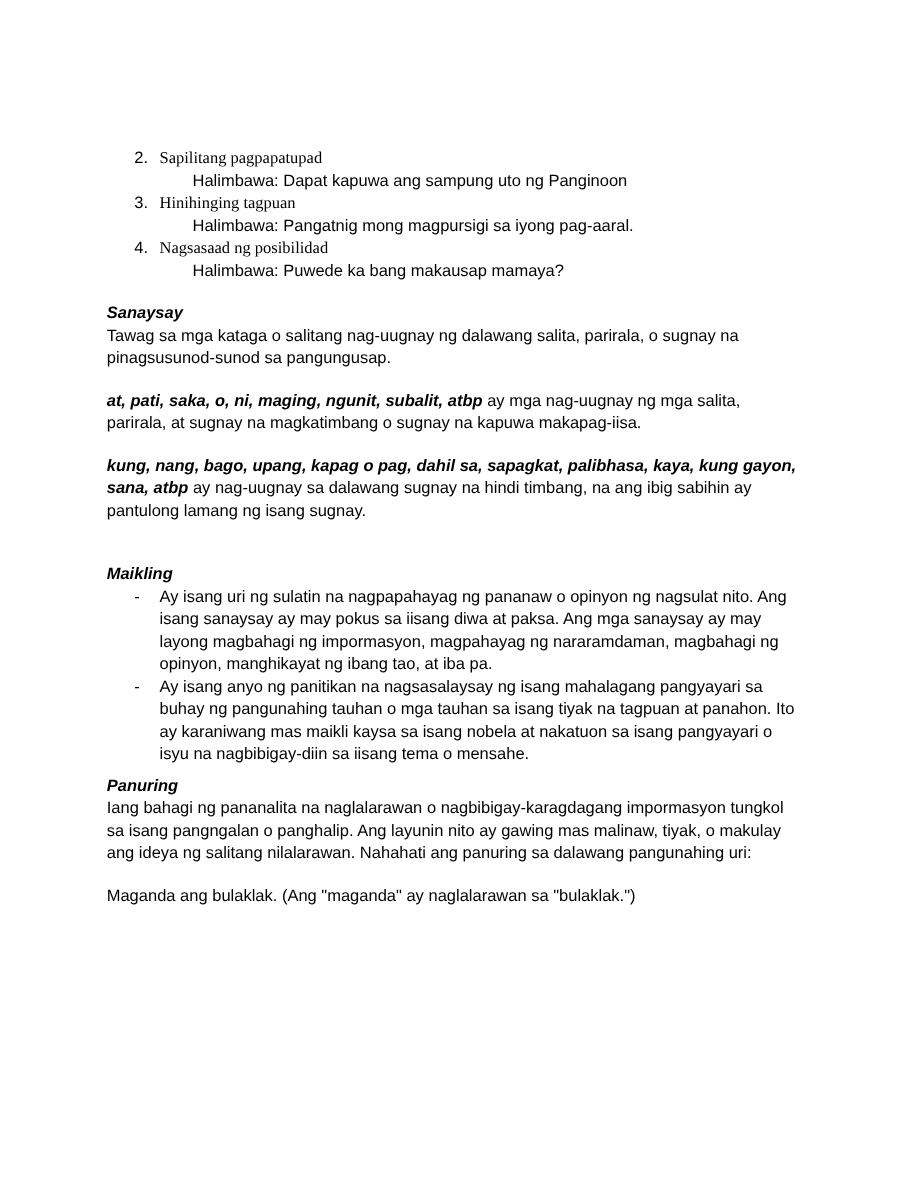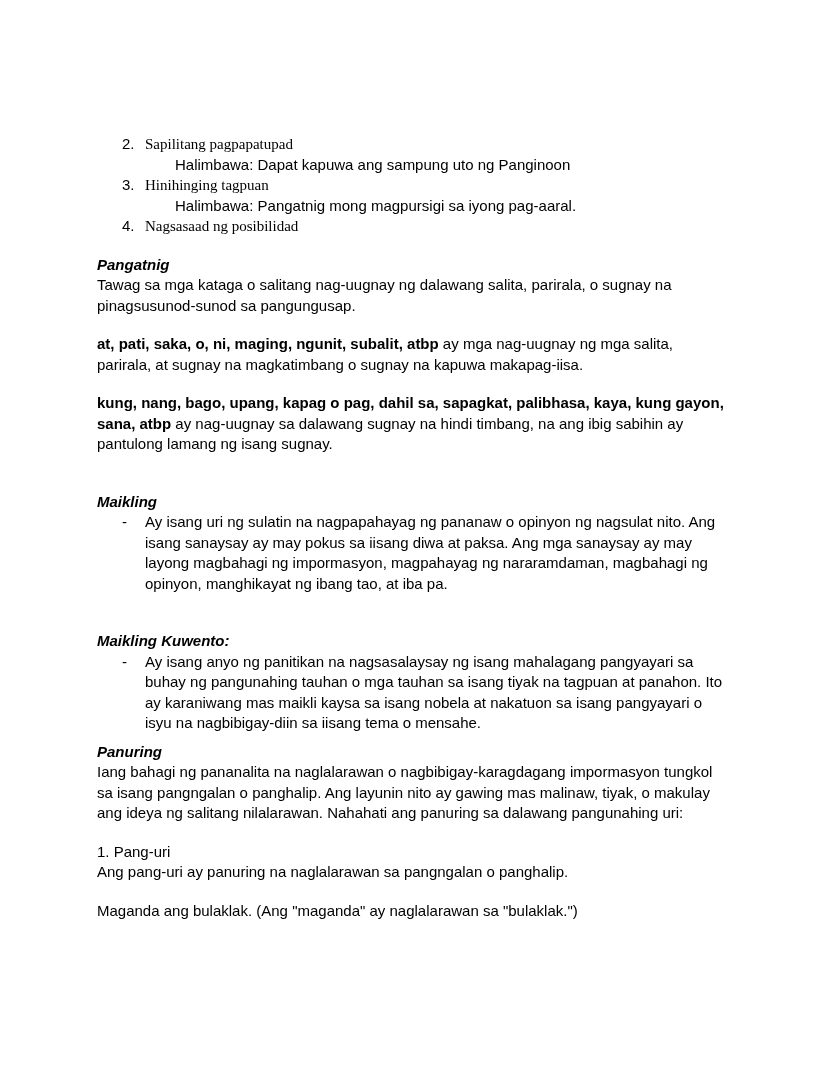--- a/index.html
+++ b/index.html
@@ -18,21 +18,21 @@
     font-size: 15px;
     line-height: 20.5px;
   }
   p, h3 { margin: 0; padding: 0; }
   h3 {
     font-size: 15px;
     font-weight: bold;
     font-style: italic;
     line-height: 20.5px;
   }
-  .bold { font-weight: bold; }
+  .bold { font-weight: bold; font-style: italic; }
   
   .mt1  { margin-top: 18px; }   
   .mt1h { margin-top: 8px; }   
   .mt2  { margin-top: 37px; }   
   .mt-list { margin-top: 18px; }
 
   
   .num-list { padding-left: 25px; }
   .num-item-row { display: flex; }
   .num-marker { width: 23px; flex: 0 0 23px; }
@@ -65,56 +65,52 @@
         <span class="num-title">Hinihinging tagpuan</span>
       </div>
       <div class="example-line">Halimbawa: Pangatnig mong magpursigi sa iyong pag-aaral.</div>
     </div>
 
     <div>
       <div class="num-item-row">
         <span class="num-marker">4.</span>
         <span class="num-title">Nagsasaad ng posibilidad</span>
       </div>
+      <div class="example-line">Halimbawa: Puwede ka bang makausap mamaya?</div>
     </div>
 
   </div>
 
   <section>
-    <h3 class="mt-list">Pangatnig</h3>
+    <h3 class="mt-list">Sanaysay</h3>
     <p>Tawag sa mga kataga o salitang nag-uugnay ng dalawang salita, parirala, o sugnay na pinagsusunod-sunod sa pangungusap.</p>
 
     <p class="mt1"><span class="bold">at, pati, saka, o, ni, maging, ngunit, subalit, atbp</span><span> ay mga nag-uugnay ng mga salita, parirala, at sugnay na magkatimbang o sugnay na kapuwa makapag-iisa.</span></p>
 
     <p class="mt1"><span class="bold">kung, nang, bago, upang, kapag o pag, dahil sa, sapagkat, palibhasa, kaya, kung gayon, sana, atbp</span><span> ay nag-uugnay sa dalawang sugnay na hindi timbang, na ang ibig sabihin ay pantulong lamang ng isang sugnay.</span></p>
   </section>
 
   <section>
     <h3 class="mt2">Maikling</h3>
     <div class="bullet-item">
       <span class="bullet-dash">-</span>
       <span class="bullet-text">Ay isang uri ng sulatin na nagpapahayag ng pananaw o opinyon ng nagsulat nito. Ang isang sanaysay ay may pokus sa iisang diwa at paksa. Ang mga sanaysay ay may layong magbahagi ng impormasyon, magpahayag ng nararamdaman, magbahagi ng opinyon, manghikayat ng ibang tao, at iba pa.</span>
     </div>
   </section>
 
   <section>
-    <h3 class="mt2">Maikling Kuwento:</h3>
     <div class="bullet-item">
       <span class="bullet-dash">-</span>
       <span class="bullet-text">Ay isang anyo ng panitikan na nagsasalaysay ng isang mahalagang pangyayari sa buhay ng pangunahing tauhan o mga tauhan sa isang tiyak na tagpuan at panahon. Ito ay karaniwang mas maikli kaysa sa isang nobela at nakatuon sa isang pangyayari o isyu na nagbibigay-diin sa iisang tema o mensahe.</span>
     </div>
   </section>
 
   <section>
     <h3 class="mt1h">Panuring</h3>
     <p>Iang bahagi ng pananalita na naglalarawan o nagbibigay-karagdagang impormasyon tungkol sa isang pangngalan o panghalip. Ang layunin nito ay gawing mas malinaw, tiyak, o makulay ang ideya ng salitang nilalarawan. Nahahati ang panuring sa dalawang pangunahing uri:</p>
 
-    <div class="mt1">
-      <div>1. Pang-uri</div>
-      <div>Ang pang-uri ay panuring na naglalarawan sa pangngalan o panghalip.</div>
-    </div>
 
     <div class="mt1">
       <div>Maganda ang bulaklak. (Ang "maganda" ay naglalarawan sa "bulaklak.")</div>
     </div>
   </section>
 
 </div>
 
 </body></html>

